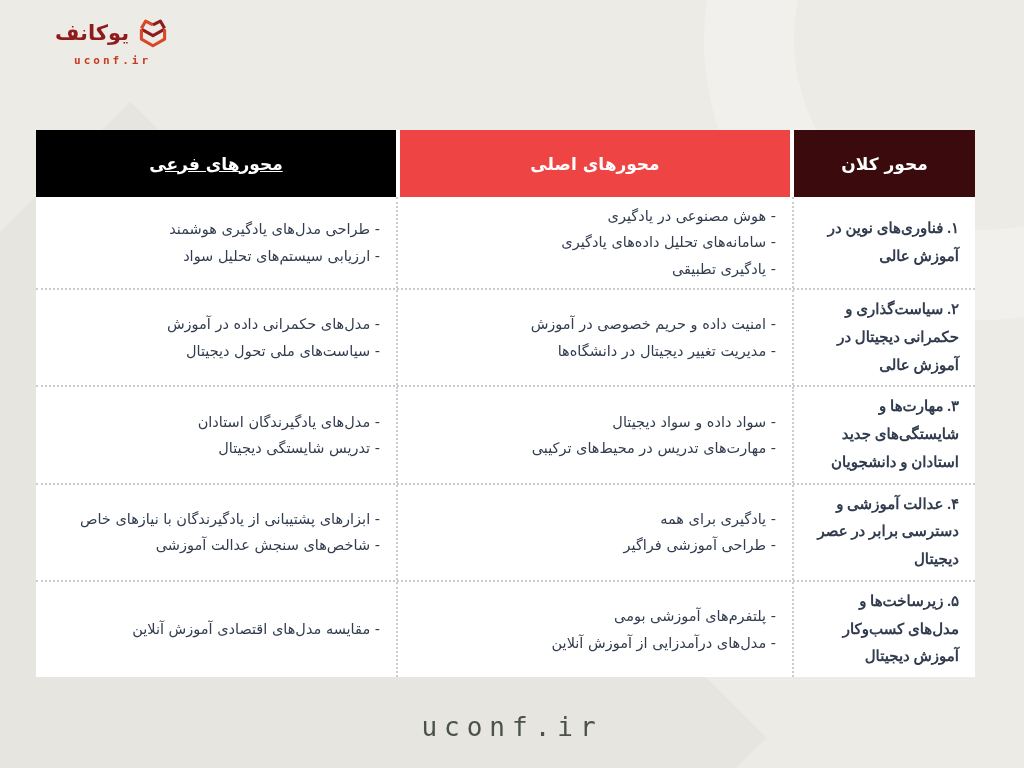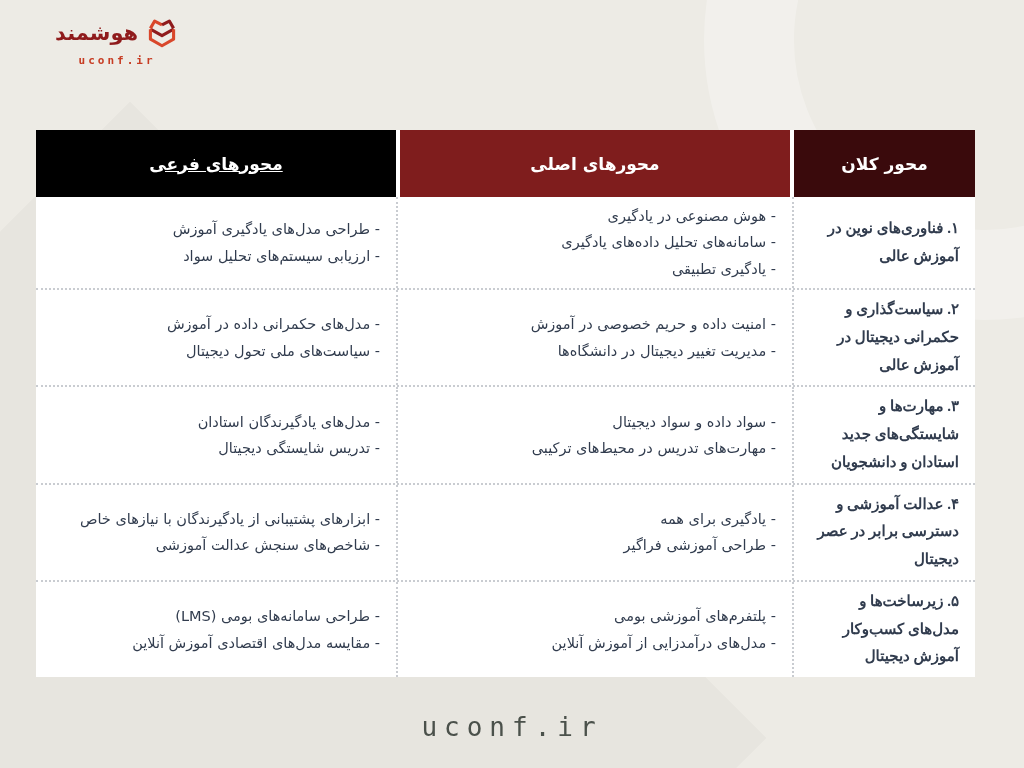--- a/index.html
+++ b/index.html
@@ -37,21 +37,21 @@
   .thead, .row{
     display:grid;
     grid-template-columns:181px 398px 1fr; 
   }
   .thead{ height:67px; }
   .th{
     display:flex; align-items:center; justify-content:center;
     color:#ffffff; font-weight:bold; font-size:17px;
   }
   .th-macro{ background:#3a0a0c; }
-  .th-main{ background:#7f1d1d; border-left:4px solid #ffffff; border-right:4px solid #ffffff; }
+  .th-main{ background:#ef4444; border-left:4px solid #ffffff; border-right:4px solid #ffffff; }
   .th-sub{ background:#000000;text-decoration:underline; }
 
   .tbody{ background:#ffffff; }
   .row{ min-height:83px; }
   .row + .row{ border-top:2px dotted #c9ccd1; }
   .cell{
     display:flex; flex-direction:column; justify-content:center;
     padding:6px 16px; color:#313c4e; font-size:14.5px; line-height:1.82;
     text-align:right;
   }
@@ -67,21 +67,21 @@
   }
 </style>
 </head>
 <body>
 
 <div class="bg-decor-tr"></div>
 <div class="bg-decor-bl"></div>
 
 <div class="logo">
   <div class="logo-top">
-    <span class="logo-wordmark">هوشمند</span>
+    <span class="logo-wordmark">یوکانف</span>
     <svg class="logo-icon" viewBox="0 0 44 44" fill="none">
       <path d="M7 17 L22 25.5 L37 17" stroke="#8f1b1c" stroke-width="4" stroke-linejoin="round"></path>
       <path d="M7 17 V30 L22 38.5 L37 30 V17" stroke="#d9472b" stroke-width="4" stroke-linejoin="round"></path>
       <path d="M7 16 L12.5 6.5 L22 11.5" stroke="#d9472b" stroke-width="4" stroke-linejoin="round"></path>
       <path d="M37 16 L31.5 6.5 L22 11.5" stroke="#8f1b1c" stroke-width="4" stroke-linejoin="round"></path>
     </svg>
   </div>
   <div class="logo-domain">uconf.ir</div>
 </div>
 
@@ -95,21 +95,21 @@
       <div class="row">
         <div class="cell cell-macro">
           <div class="macro-text">۱. فناوری‌های نوین در آموزش عالی</div>
         </div>
         <div class="cell cell-main">
           <div class="line">- هوش مصنوعی در یادگیری</div>
           <div class="line">- سامانه‌های تحلیل داده‌های یادگیری</div>
           <div class="line">- یادگیری تطبیقی</div>
         </div>
         <div class="cell cell-sub">
-          <div class="line">- طراحی مدل‌های یادگیری آموزش</div>
+          <div class="line">- طراحی مدل‌های یادگیری هوشمند</div>
           <div class="line">- ارزیابی سیستم‌های تحلیل سواد</div>
         </div>
       </div>
       <div class="row">
         <div class="cell cell-macro">
           <div class="macro-text">۲. سیاست‌گذاری و حکمرانی دیجیتال در آموزش عالی</div>
         </div>
         <div class="cell cell-main">
           <div class="line">- امنیت داده و حریم خصوصی در آموزش</div>
           <div class="line">- مدیریت تغییر دیجیتال در دانشگاه‌ها</div>
@@ -147,20 +147,19 @@
       </div>
       <div class="row">
         <div class="cell cell-macro">
           <div class="macro-text">۵. زیرساخت‌ها و مدل‌های کسب‌وکار آموزش دیجیتال</div>
         </div>
         <div class="cell cell-main">
           <div class="line">- پلتفرم‌های آموزشی بومی</div>
           <div class="line">- مدل‌های درآمدزایی از آموزش آنلاین</div>
         </div>
         <div class="cell cell-sub">
-          <div class="line">- طراحی سامانه‌های بومی (LMS)</div>
           <div class="line">- مقایسه مدل‌های اقتصادی آموزش آنلاین</div>
         </div>
       </div>
     </div>
 </div>
 
 <div class="footer-domain">uconf.ir</div>
 
 </body></html>

